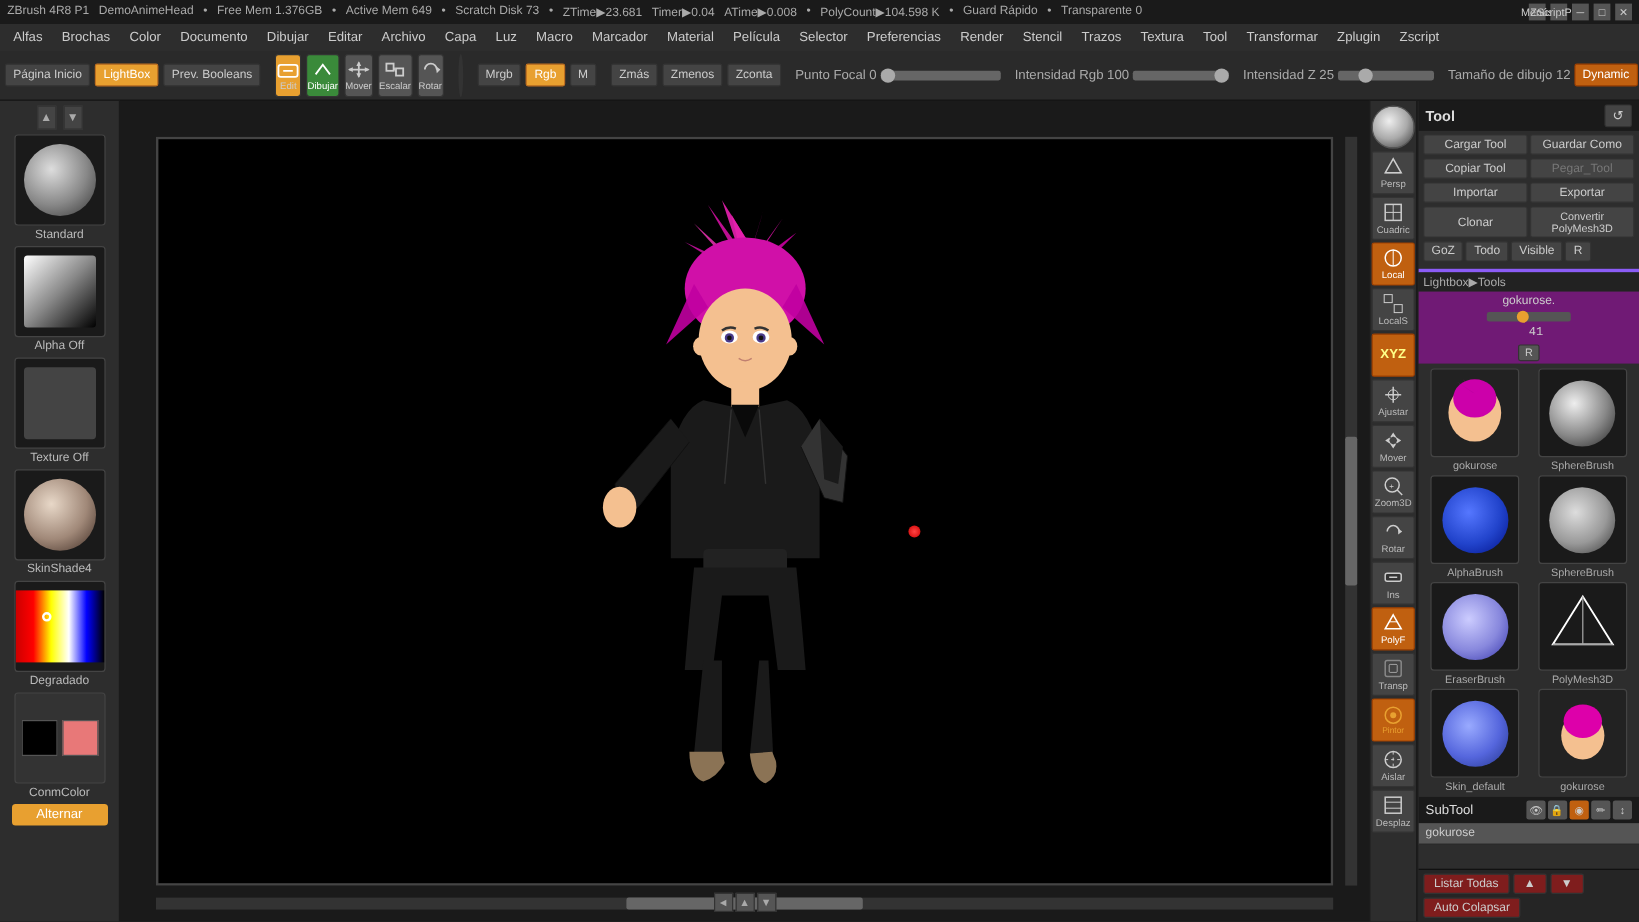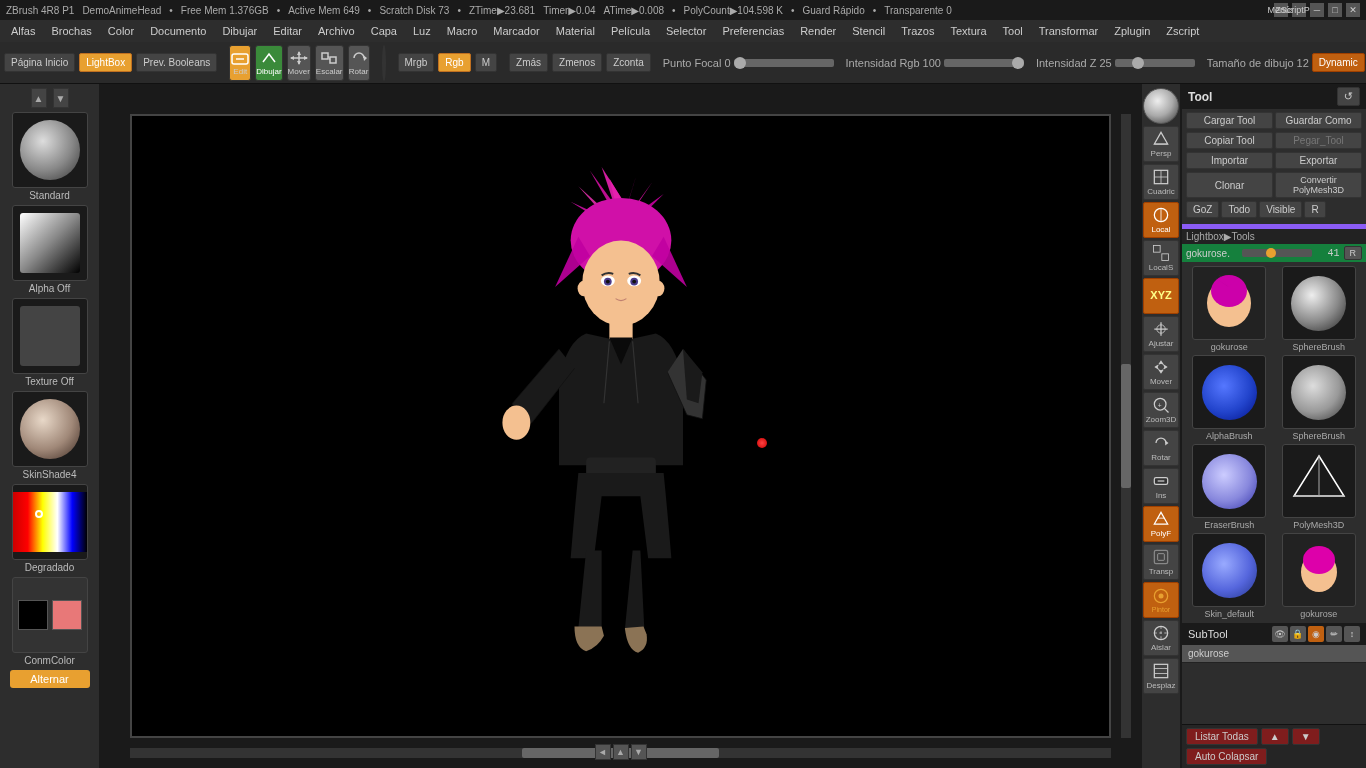--- a/index.html
+++ b/index.html
@@ -290,21 +290,21 @@
       overflow: hidden;
     }
     #right-panel-header {
       background: #1a1a1a;
       padding: 3px 6px;
       font-size: 12px; color: #ddd; font-weight: bold;
       display: flex; align-items: center; justify-content: space-between;
     }
     .right-panel-section {
       padding: 3px 4px;
-      border-bottom: 5px solid #8b5cf6;
+      border-bottom: 3px solid #8b5cf6;
     }
     .rp-btn-row {
       display: flex; gap: 2px; flex-wrap: wrap; margin-bottom: 3px;
     }
     .rp-btn {
       background: #444; border: 1px solid #333; color: #ccc;
       padding: 2px 6px; font-size: 10px; cursor: pointer; border-radius: 2px;
     }
     .rp-btn.wide { flex: 1; }
 
@@ -373,21 +373,22 @@
       border-top: 1px solid #111;
     }
     .bottom-panel-btn {
       background: #7f1d1d; border: 1px solid #333; color: #ccc;
       padding: 2px 8px; font-size: 10px; cursor: pointer; border-radius: 2px;
     }
 
     
     .gokurose-row {
       display: flex; align-items: center; gap: 4px; padding: 2px 4px;
-      background: #15803d;
+      background: #701a75;
+      flex-direction: column;
     }
     .gokurose-label { font-size: 10px; color: #ccc; flex: 1; }
     .gokurose-val { font-size: 10px; color: #ccc; width: 24px; text-align: right; font-family: Liberation Mono, monospace; }
     .gokurose-slider {
       width: 70px; height: 8px; background: #555;
       -webkit-appearance: none; outline: none; border-radius: 2px;
     }
     .gokurose-slider::-webkit-slider-thumb {
       -webkit-appearance: none; width: 10px; height: 10px;
       background: #e8a030; border-radius: 50%; cursor: pointer;

